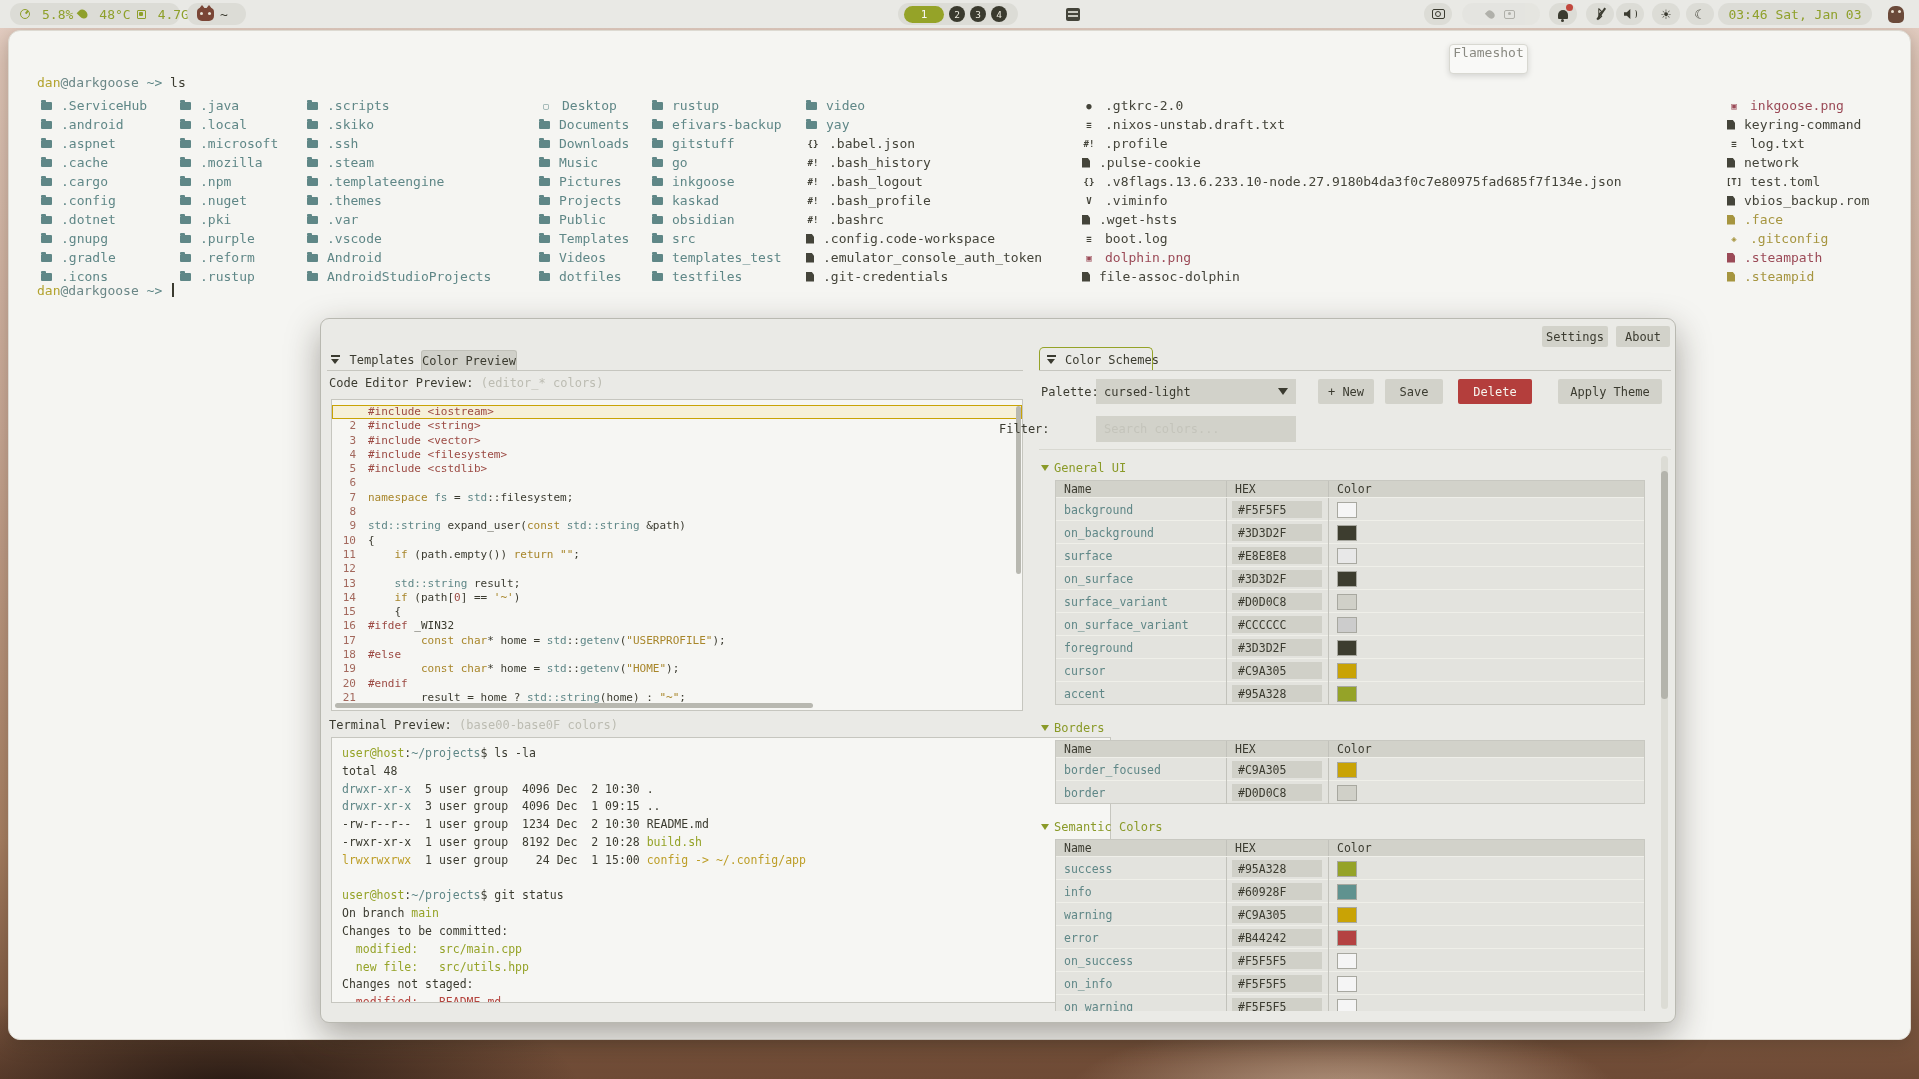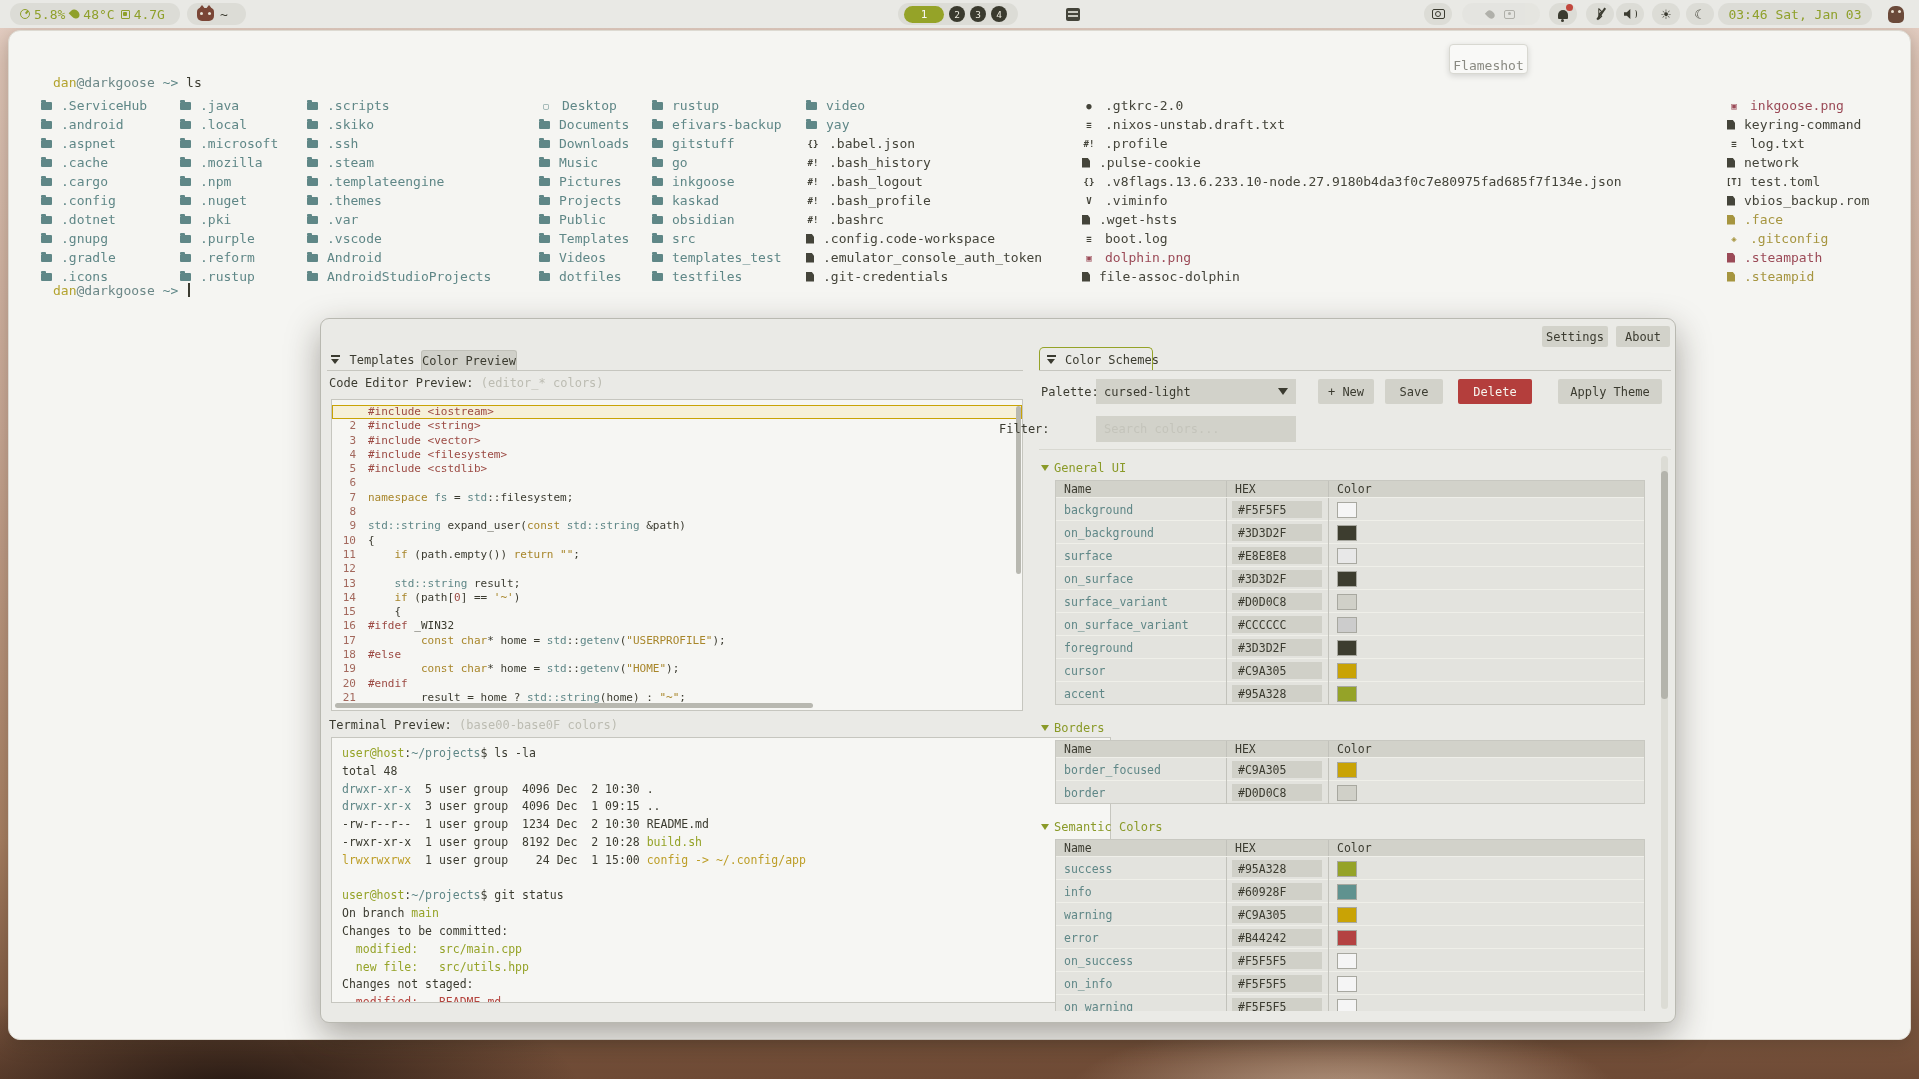--- a/index.html
+++ b/index.html
@@ -13,21 +13,21 @@
     background:
       radial-gradient(ellipse 500px 160px at 12% 101%, rgba(25,16,12,.85), rgba(25,16,12,0) 70%),
       radial-gradient(ellipse 400px 120px at 70% 102%, rgba(245,222,198,.55), rgba(245,222,198,0) 70%),
       linear-gradient(180deg,#e8d4ca 0%,#ddc4b6 6%,#c7a693 40%,#a67e61 78%,#6e4a35 100%);
   }
   
   .topbar{position:absolute;left:0;top:0;width:100%;height:28px;background:#e9e9e5;z-index:5;}
   .pill{position:absolute;top:3px;height:22px;background:#dcdcd6;border-radius:11px;
         display:flex;align-items:center;gap:6px;padding:0 10px;}
   .stats{color:#8fa02b;font-size:13px;}
-  .stats .seg{display:flex;align-items:center;gap:4px;}
+  .stats .seg{display:flex;align-items:center;gap:12px;}
   .ic-gauge{width:10px;height:10px;border:1.5px solid #8fa02b;border-radius:50%;position:relative;display:inline-block;}
   .ic-gauge::after{content:'';position:absolute;width:1.5px;height:4px;background:#8fa02b;left:5px;top:0;transform:rotate(38deg);}
   .ic-flame{width:8px;height:10px;background:#8fa02b;border-radius:0 50% 50% 50%;transform:rotate(-45deg);display:inline-block;}
   .ic-chip{width:9px;height:9px;border:1.5px solid #8fa02b;border-radius:1px;position:relative;display:inline-block;}
   .ic-chip::after{content:'';position:absolute;inset:1.5px;background:#8fa02b;border-radius:1px;}
   .ic-cat{width:17px;height:13px;background:#7a4636;border-radius:4px 4px 5px 5px;position:relative;display:inline-block;}
   .ic-cat::before{content:'';position:absolute;top:-3px;left:1px;border-left:4px solid transparent;border-right:4px solid transparent;border-bottom:5px solid #7a4636;}
   .ic-cat::after{content:'';position:absolute;top:-3px;right:1px;border-left:4px solid transparent;border-right:4px solid transparent;border-bottom:5px solid #7a4636;}
   .cat-eyes{position:absolute;left:3px;top:4px;width:3px;height:3px;border-radius:50%;background:#e8e4d8;box-shadow:8px 0 0 #e8e4d8;}
   .ws-group{left:898px;width:120px;padding:0 6px;gap:5px;}
@@ -52,34 +52,34 @@
   .spk-wave{width:4px;height:8px;border:1.5px solid #3b3b30;border-left:none;border-top:none;border-bottom:none;border-radius:0 50% 50% 0;margin-left:-2px;}
   .ic-sun,.ic-moon{font-family:"DejaVu Sans",sans-serif;font-size:13px;line-height:1;}
   .clockpill{left:1718px;width:154px;justify-content:center;color:#8fa02b;font-size:13px;}
   .ic-owl{width:16px;height:17px;background:#6b4a3a;border-radius:7px 7px 5px 5px;position:relative;}
   .ic-owl::before{content:'';position:absolute;left:3px;top:4px;width:3px;height:3px;border-radius:50%;background:#e8e0d0;box-shadow:7px 0 0 #e8e0d0;}
   .ic-tray{width:14px;height:13px;background:#44443a;border-radius:2px;position:relative;}
   .ic-tray::after{content:'';position:absolute;left:2px;top:3px;width:10px;height:2px;background:#c9c9c0;box-shadow:0 4px 0 #c9c9c0;}
   
   .termwin{position:absolute;left:8px;top:30px;width:1903px;height:1010px;background:#f5f5f2;
            border-radius:12px;border:1px solid #dddad2;box-shadow:0 4px 18px rgba(40,30,20,.25);z-index:1;}
-  .tline{position:absolute;font-size:13px;color:#3b3b30;white-space:pre;margin-left:16px;}
+  .tline{position:absolute;font-size:13px;color:#3b3b30;white-space:pre;}
   .p-user{color:#b3a32f;} .p-host{color:#6b8787;} .p-sym{color:#5f8787;} .p-cmd{color:#3b3b30;}
   .cursor-beam{display:inline-block;width:1.5px;height:14px;background:#3b3b30;vertical-align:-2px;margin-left:2px;}
   .ls-col{position:absolute;top:0;}
   .ls-item{height:19px;display:flex;align-items:center;gap:9px;font-size:13px;white-space:pre;}
   .fi{flex:0 0 auto;display:inline-flex;align-items:center;justify-content:center;width:12px;}
   .fi-folder{width:11px;height:8px;background:currentColor;border-radius:1px;position:relative;}
   .fi-folder::before{content:'';position:absolute;top:-2px;left:0;width:5px;height:2px;background:inherit;border-radius:1px 1px 0 0;}
   .fi-doc{width:8px;height:10px;background:currentColor;clip-path:polygon(0 0,68% 0,100% 32%,100% 100%,0 100%);}
   .fi-txt{font-size:9px;font-weight:bold;width:14px;}
   .c-d{color:#5f8787;} .c-f{color:#44443a;} .c-r{color:#9b4a57;} .c-y{color:#a6953f;}
   
   .tooltip{position:absolute;left:1449px;top:44px;width:79px;height:30px;background:#f9f9f7;border:1px solid #d8d8d1;
-           border-radius:4px;box-shadow:0 2px 6px rgba(0,0,0,.14);display:flex;align-items:flex-end;justify-content:center;
+           border-radius:4px;box-shadow:0 2px 6px rgba(0,0,0,.14);display:flex;align-items:flex-start;justify-content:center;
            color:#8a8a82;font-size:13px;z-index:6;}
   
   .dialog{position:absolute;left:320px;top:318px;width:1356px;height:705px;background:#eaeae6;
           border:1px solid #b9b9b1;border-radius:9px;box-shadow:0 12px 34px rgba(40,32,22,.38);z-index:4;font-size:12px;color:#3b3b30;}
   .btn{position:absolute;background:#d2d2ca;color:#3b3b30;display:flex;align-items:center;justify-content:center;
        font-size:12px;border-radius:2px;cursor:default;}
   .btn.danger{background:#b43e3c;color:#f6f4ee;}
   .collapse-ic{display:inline-block;width:9px;position:relative;height:9px;}
   .collapse-ic::before{content:'';position:absolute;left:0;top:0;width:9px;height:2px;background:#3b3b30;}
   .collapse-ic::after{content:'';position:absolute;left:0;top:4px;border-left:4.5px solid transparent;border-right:4.5px solid transparent;border-top:5px solid #3b3b30;}

